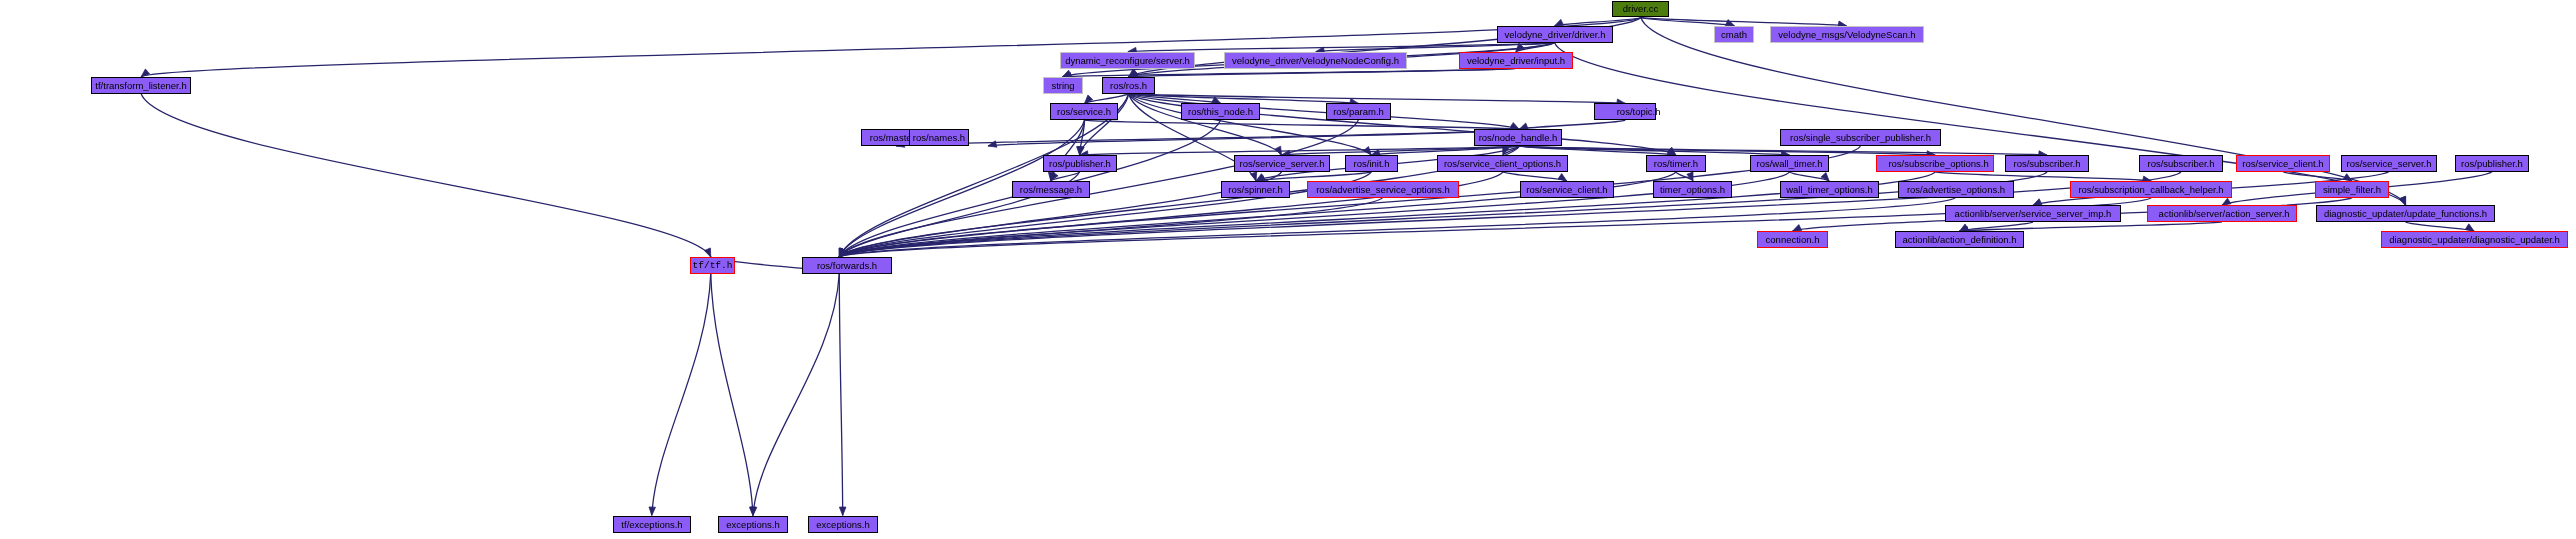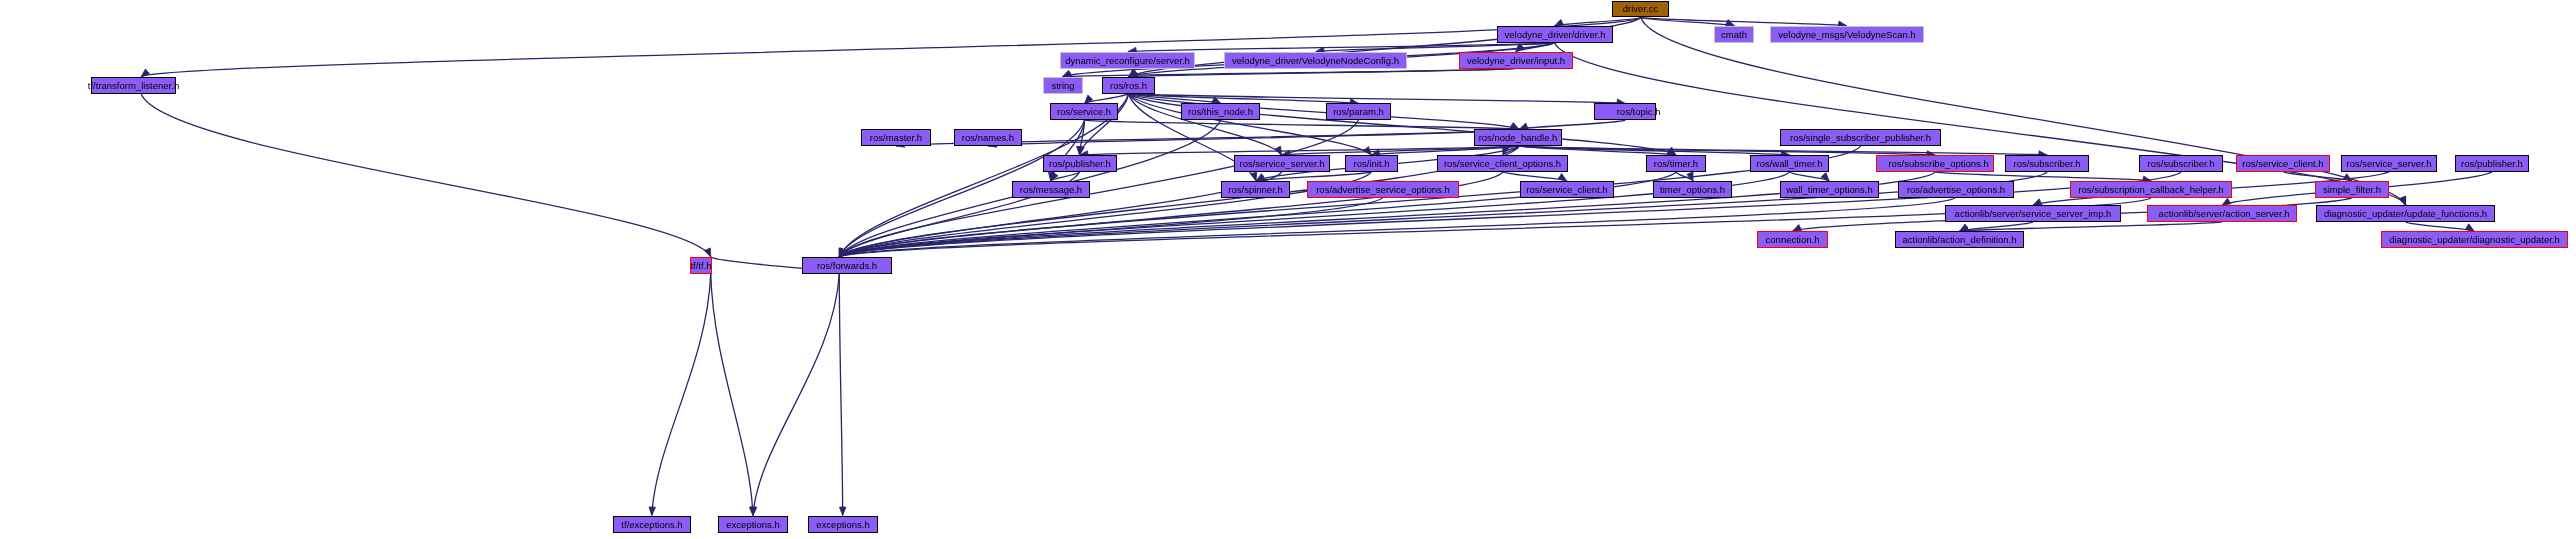--- a/index.html
+++ b/index.html
@@ -22,21 +22,21 @@
     border:0.8px solid #000000;
     background:#8b5cf6;
     color:#000000;
     font-size:9.5px;
     line-height:1;
     white-space:nowrap;
     padding:0 3.8px;
     border-radius:0;
   }
   .node.root{
-    background:#a16207;
+    background:#4d7c0f;
     border:0.8px solid #000000;
   }
   .node.red{
     border:0.8px solid #ff0000;
   }
   .node.grey{
     border:0.8px solid #c4c4c4;
     color:#000000;
   }
 </style>
@@ -199,29 +199,29 @@
       <polygon points="1108,678 1103.6673304515925,667.0128268155862 1112.2672924785884,666.9872703246568"></polygon>
     </svg>
   <div id="nodes">
       <div class="node root" style="left: 1612px; top: 0.8px; width: 57px;">driver.cc</div>
       <div class="node" style="left: 1497px; top: 26px; width: 116px;">velodyne_driver/driver.h</div>
       <div class="node grey" style="left: 1714px; top: 26px; width: 40px;">cmath</div>
       <div class="node grey" style="left: 1770px; top: 26px; width: 154px;">velodyne_msgs/VelodyneScan.h</div>
       <div class="node grey" style="left: 1060px; top: 52px; width: 135px;">dynamic_reconfigure/server.h</div>
       <div class="node grey" style="left: 1224px; top: 52px; width: 183px;">velodyne_driver/VelodyneNodeConfig.h</div>
       <div class="node red" style="left: 1459px; top: 52px; width: 114px;">velodyne_driver/input.h</div>
-      <div class="node" style="left: 91px; top: 77px; width: 85px;">tf/transform_listener.h</div>
+      <div class="node" style="left: 91px; top: 77px; width: 100px;">tf/transform_listener.h</div>
       <div class="node grey" style="left: 1043px; top: 77px; width: 40px;">string</div>
       <div class="node" style="left: 1102px; top: 77px; width: 53px;">ros/ros.h</div>
       <div class="node" style="left: 1050px; top: 103px; width: 68px;">ros/service.h</div>
       <div class="node" style="left: 1181px; top: 103px; width: 79px;">ros/this_node.h</div>
       <div class="node" style="left: 1326px; top: 103px; width: 65px;">ros/param.h</div>
       <div class="node" style="left: 1594px; top: 103px; width: 62px; padding-left: 31px;">ros/topic.h</div>
       <div class="node" style="left: 861px; top: 129px; width: 70px;">ros/master.h</div>
-      <div class="node" style="left: 954px; top: 129px; width: 68px;">ros/names.h</div>
+      <div class="node" style="left: 909px; top: 129px; width: 60px;">ros/names.h</div>
       <div class="node" style="left: 1474px; top: 129px; width: 88px;">ros/node_handle.h</div>
       <div class="node" style="left: 1780px; top: 129px; width: 161px;">ros/single_subscriber_publisher.h</div>
       <div class="node" style="left: 1043px; top: 155px; width: 74px;">ros/publisher.h</div>
       <div class="node" style="left: 1234px; top: 155px; width: 96px;">ros/service_server.h</div>
       <div class="node" style="left: 1345px; top: 155px; width: 53px;">ros/init.h</div>
       <div class="node" style="left: 1437px; top: 155px; width: 131px;">ros/service_client_options.h</div>
       <div class="node" style="left: 1646px; top: 155px; width: 60px;">ros/timer.h</div>
       <div class="node" style="left: 1750px; top: 155px; width: 79px; text-align: right;">ros/wall_timer.h</div>
       <div class="node red" style="left: 1876px; top: 155px; width: 118px; padding-left: 11px;">ros/subscribe_options.h</div>
       <div class="node" style="left: 2005px; top: 155px; width: 84px;">ros/subscriber.h</div>
@@ -237,20 +237,20 @@
       <div class="node" style="left: 1780px; top: 181px; width: 99px;">wall_timer_options.h</div>
       <div class="node" style="left: 1898px; top: 181px; width: 116px;">ros/advertise_options.h</div>
       <div class="node red" style="left: 2070px; top: 181px; width: 162px;">ros/subscription_callback_helper.h</div>
       <div class="node red" style="left: 2315px; top: 181px; width: 74px;">simple_filter.h</div>
       <div class="node" style="left: 1945px; top: 205px; width: 176px;">actionlib/server/service_server_imp.h</div>
       <div class="node red" style="left: 2147px; top: 205px; width: 150px; padding-left: 8px;">actionlib/server/action_server.h</div>
       <div class="node" style="left: 2316px; top: 205px; width: 179px;">diagnostic_updater/update_functions.h</div>
       <div class="node red" style="left: 1757px; top: 231px; width: 71px;">connection.h</div>
       <div class="node" style="left: 1895px; top: 231px; width: 129px;">actionlib/action_definition.h</div>
       <div class="node red" style="left: 2381px; top: 231px; width: 187px;">diagnostic_updater/diagnostic_updater.h</div>
-      <div class="node red" style="left: 690px; top: 257px; width: 22px;">tf/tf.h</div>
+      <div class="node red" style="left: 690px; top: 257px; width: 45px; font-family: Liberation Mono, monospace;">tf/tf.h</div>
       <div class="node" style="left: 802px; top: 257px; width: 90px;">ros/forwards.h</div>
       <div class="node" style="left: 613px; top: 516px; width: 78px;">tf/exceptions.h</div>
       <div class="node" style="left: 718px; top: 516px; width: 70px;">exceptions.h</div>
       <div class="node" style="left: 808px; top: 516px; width: 70px;">exceptions.h</div>
     </div>
 </div>
 
 
 </body></html>

